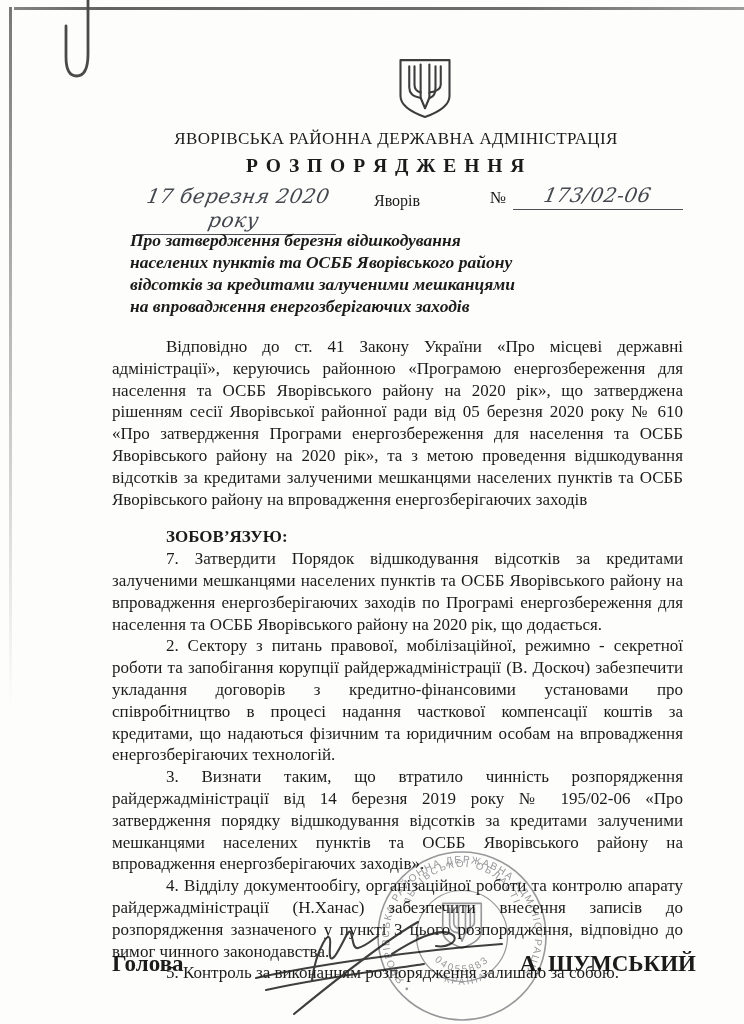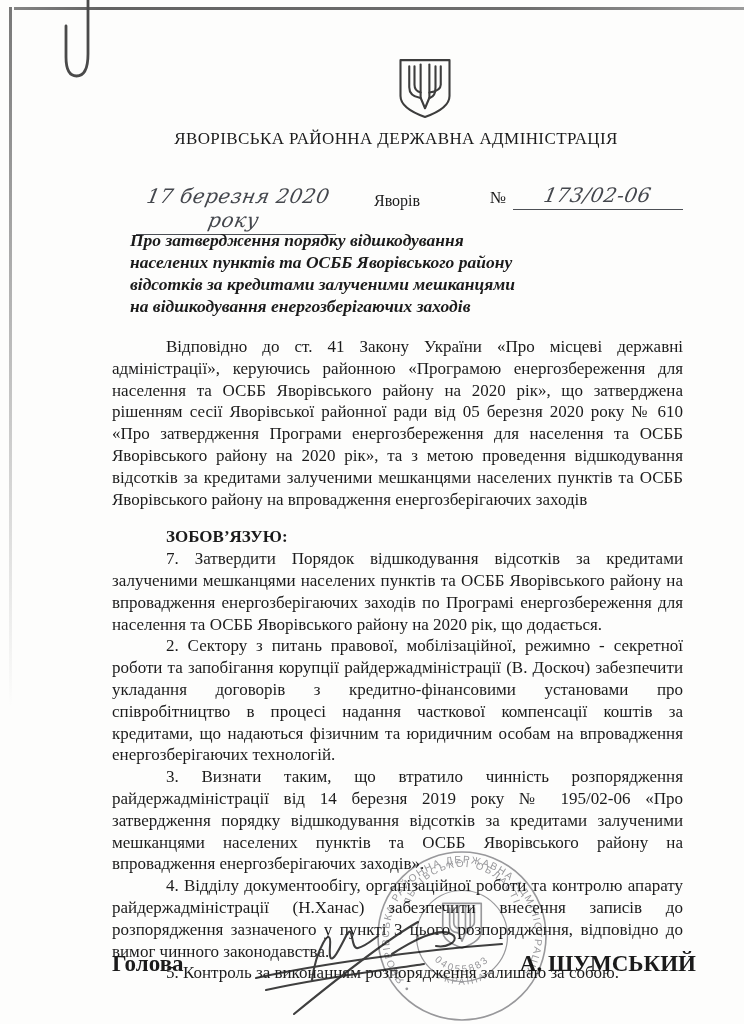--- a/index.html
+++ b/index.html
@@ -69,35 +69,36 @@
 
   <svg class="paperclip" width="40" height="92" viewBox="0 0 40 92">
     <path d="M28,0 V54 Q28,76 16.5,76 Q6,76 6,57 V26" fill="none" stroke="#4a4a4a" stroke-width="2.8" stroke-linecap="round"></path>
   </svg>
 
   <svg class="emblem" width="56" height="64" viewBox="0 0 64 72">
     <use href="#tryzub"></use>
   </svg>
 
   <div class="org-name">ЯВОРІВСЬКА РАЙОННА ДЕРЖАВНА АДМІНІСТРАЦІЯ</div>
+  <div class="doc-type">Р О З П О Р Я Д Ж Е Н Н Я</div>
 
   <div class="date-wrap">
     <span class="hw">17 березня 2020 року</span>
   </div>
   <div class="place">Яворів</div>
   <div class="num-label">№</div>
   <div class="num-wrap">
     <span class="hw">173/02-06</span>
   </div>
 
   <div class="subject">
-    <div>Про затвердження порядку відшкодування</div>
+    <div>Про затвердження березня відшкодування</div>
     <div>населених пунктів та ОСББ  Яворівського району</div>
     <div>відсотків за кредитами залученими мешканцями</div>
-    <div>на відшкодування енергозберігаючих заходів</div>
+    <div>на впровадження енергозберігаючих заходів</div>
   </div>
 
   <div class="content">
     <p>Відповідно до ст. 41 Закону України «Про місцеві державні адміністрації», керуючись районною «Програмою енергозбереження для населення та ОСББ Яворівського району на 2020 рік», що затверджена рішенням сесії Яворівської районної ради від 05 березня 2020 року № 610 «Про затвердження Програми енергозбереження для населення та ОСББ Яворівського району на 2020 рік», та з метою проведення відшкодування відсотків за кредитами залученими мешканцями населених пунктів та ОСББ Яворівського району на впровадження енергозберігаючих заходів</p>
     <p class="order-heading">ЗОБОВ’ЯЗУЮ:</p>
     <p>7. Затвердити Порядок відшкодування відсотків за кредитами залученими мешканцями населених пунктів та ОСББ Яворівського району на впровадження енергозберігаючих заходів по Програмі енергозбереження для населення та ОСББ Яворівського району на 2020 рік, що додається.</p>
     <p>2. Сектору з питань правової, мобілізаційної, режимно - секретної роботи та запобігання корупції райдержадміністрації (В. Доскоч) забезпечити укладання договорів з кредитно-фінансовими установами про співробітництво в процесі надання часткової компенсації коштів за кредитами, що надаються фізичним та юридичним особам на впровадження енергозберігаючих технологій.</p>
     <p>3. Визнати таким, що втратило чинність розпорядження райдержадміністрації від 14 березня 2019 року № 195/02-06 «Про затвердження порядку відшкодування відсотків за кредитами залученими мешканцями населених пунктів та ОСББ Яворівського району на впровадження енергозберігаючих заходів».</p>
     <p>4. Відділу документообігу, організаційної роботи та контролю апарату райдержадміністрації (Н.Ханас) забезпечити внесення записів до розпорядження зазначеного у пункті 3 цього розпорядження, відповідно до вимог чинного законодавства.</p>
     <p>5. Контроль за виконанням розпорядження залишаю за собою.</p>

